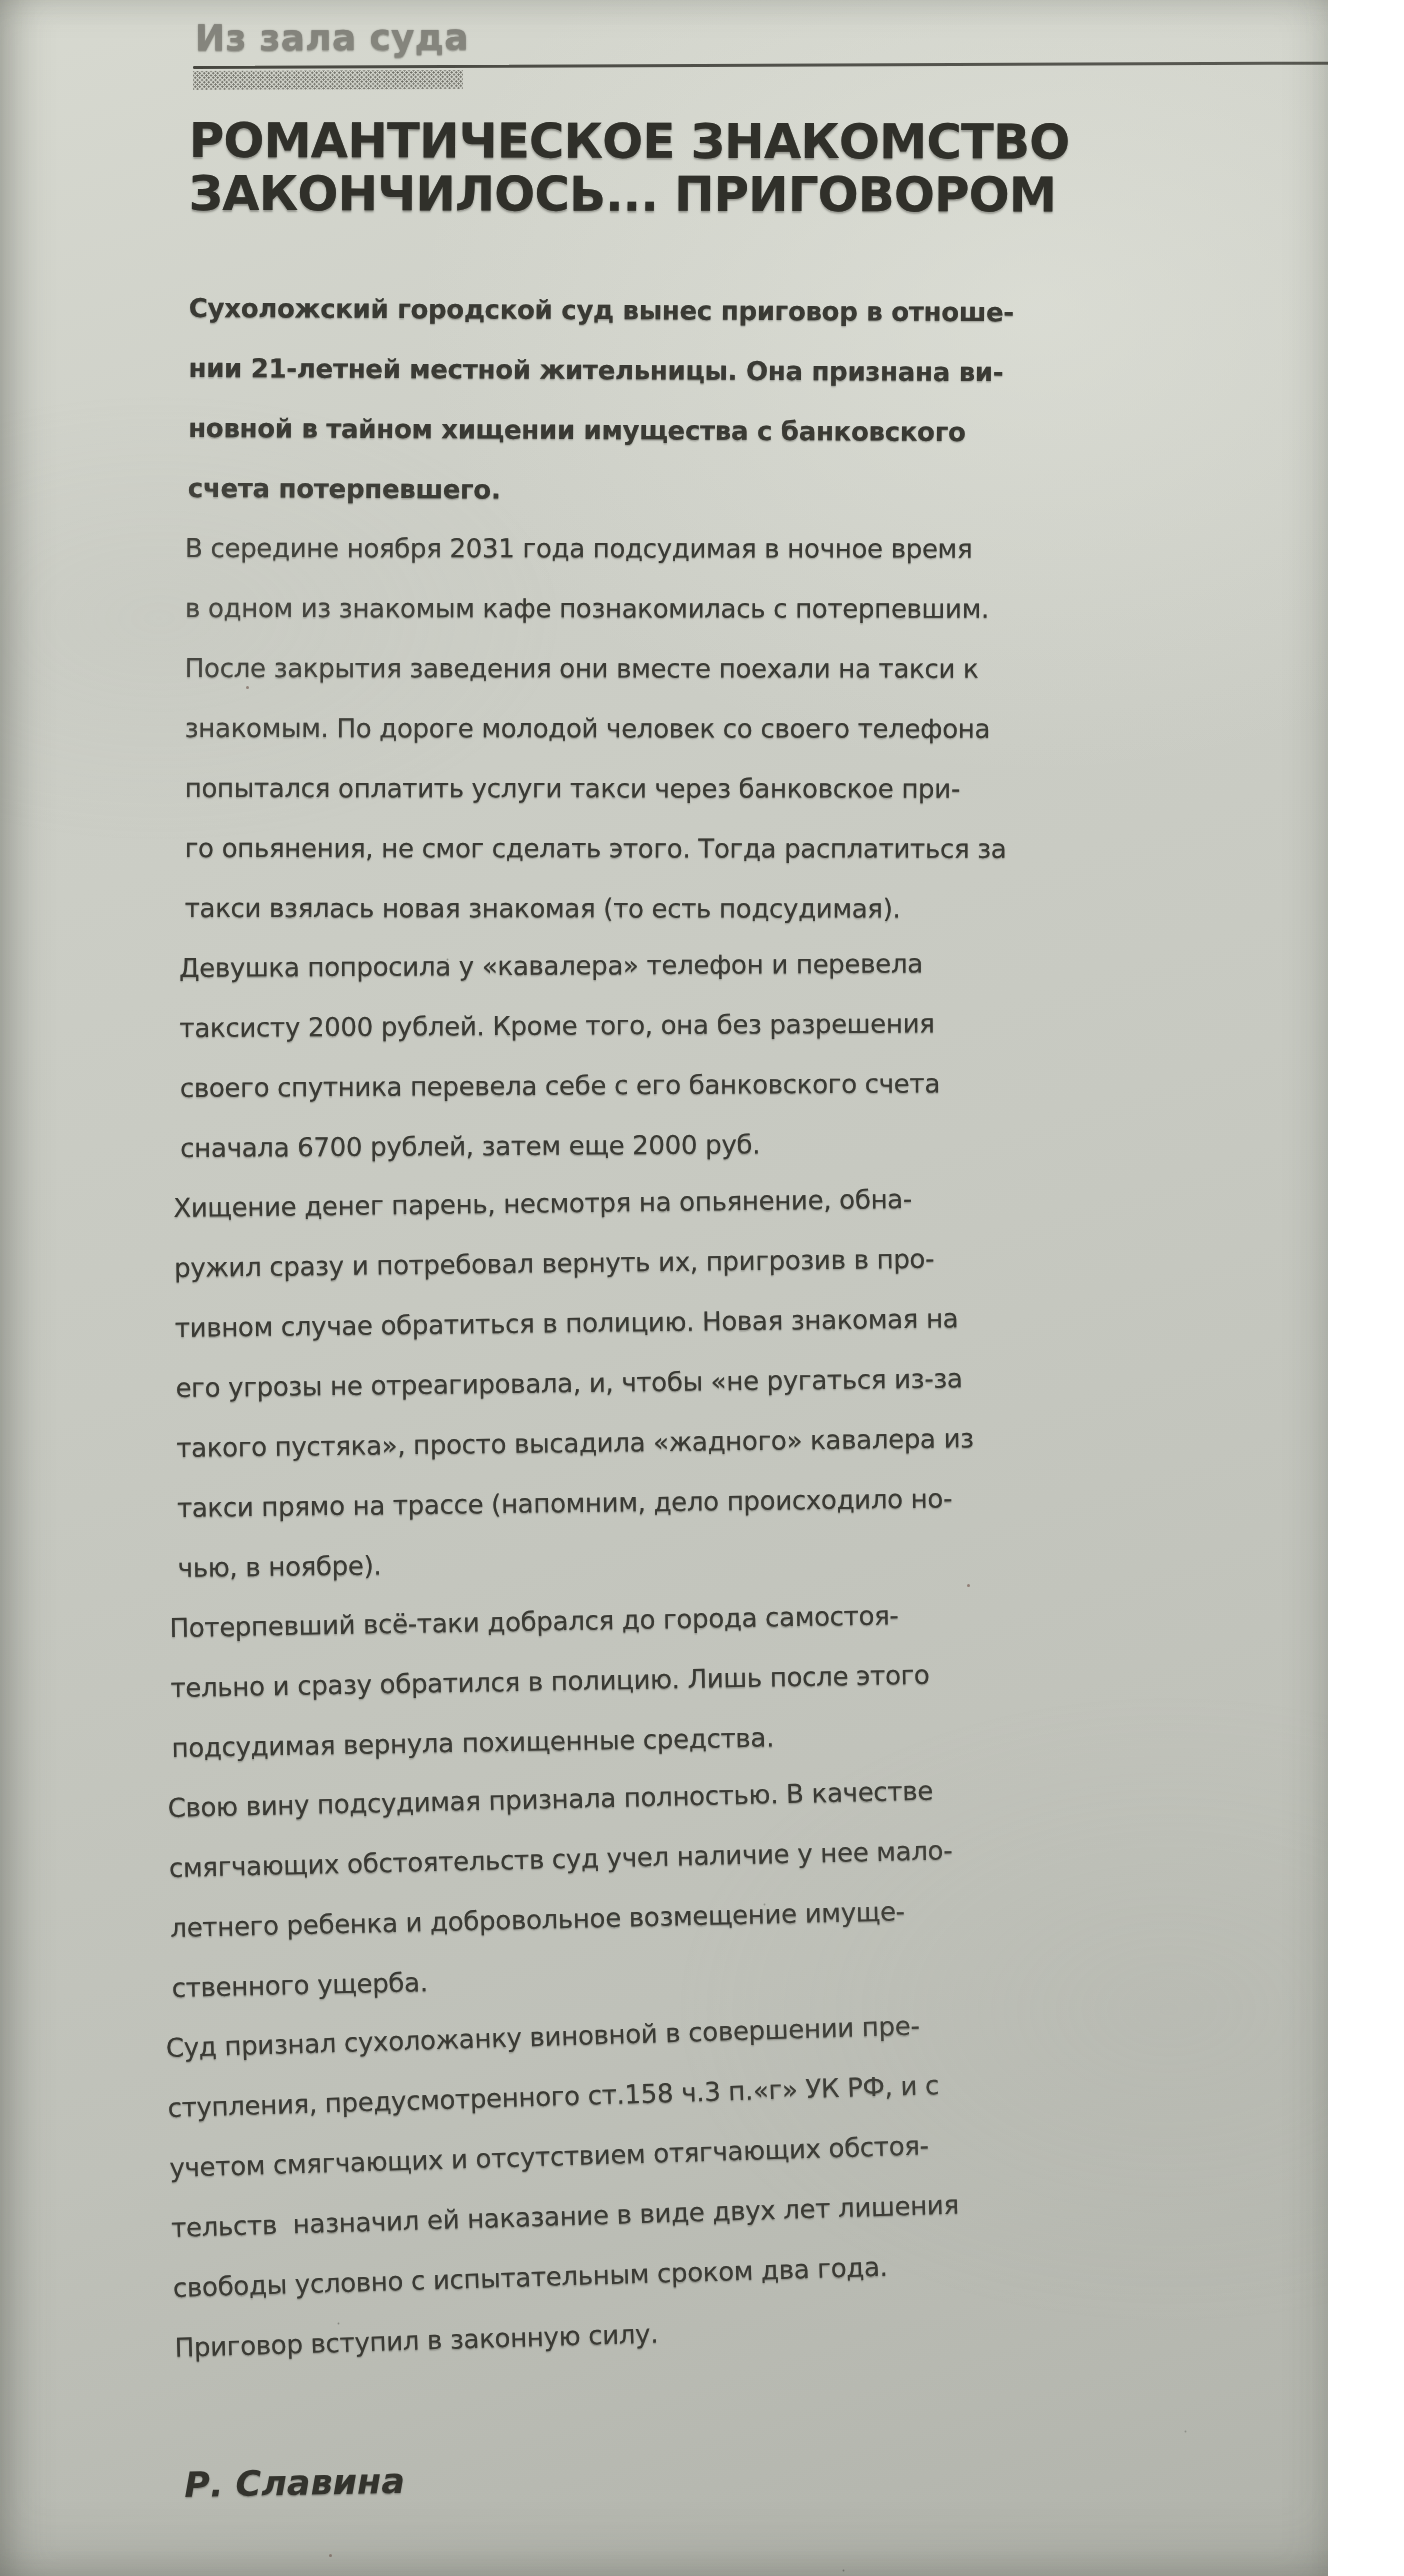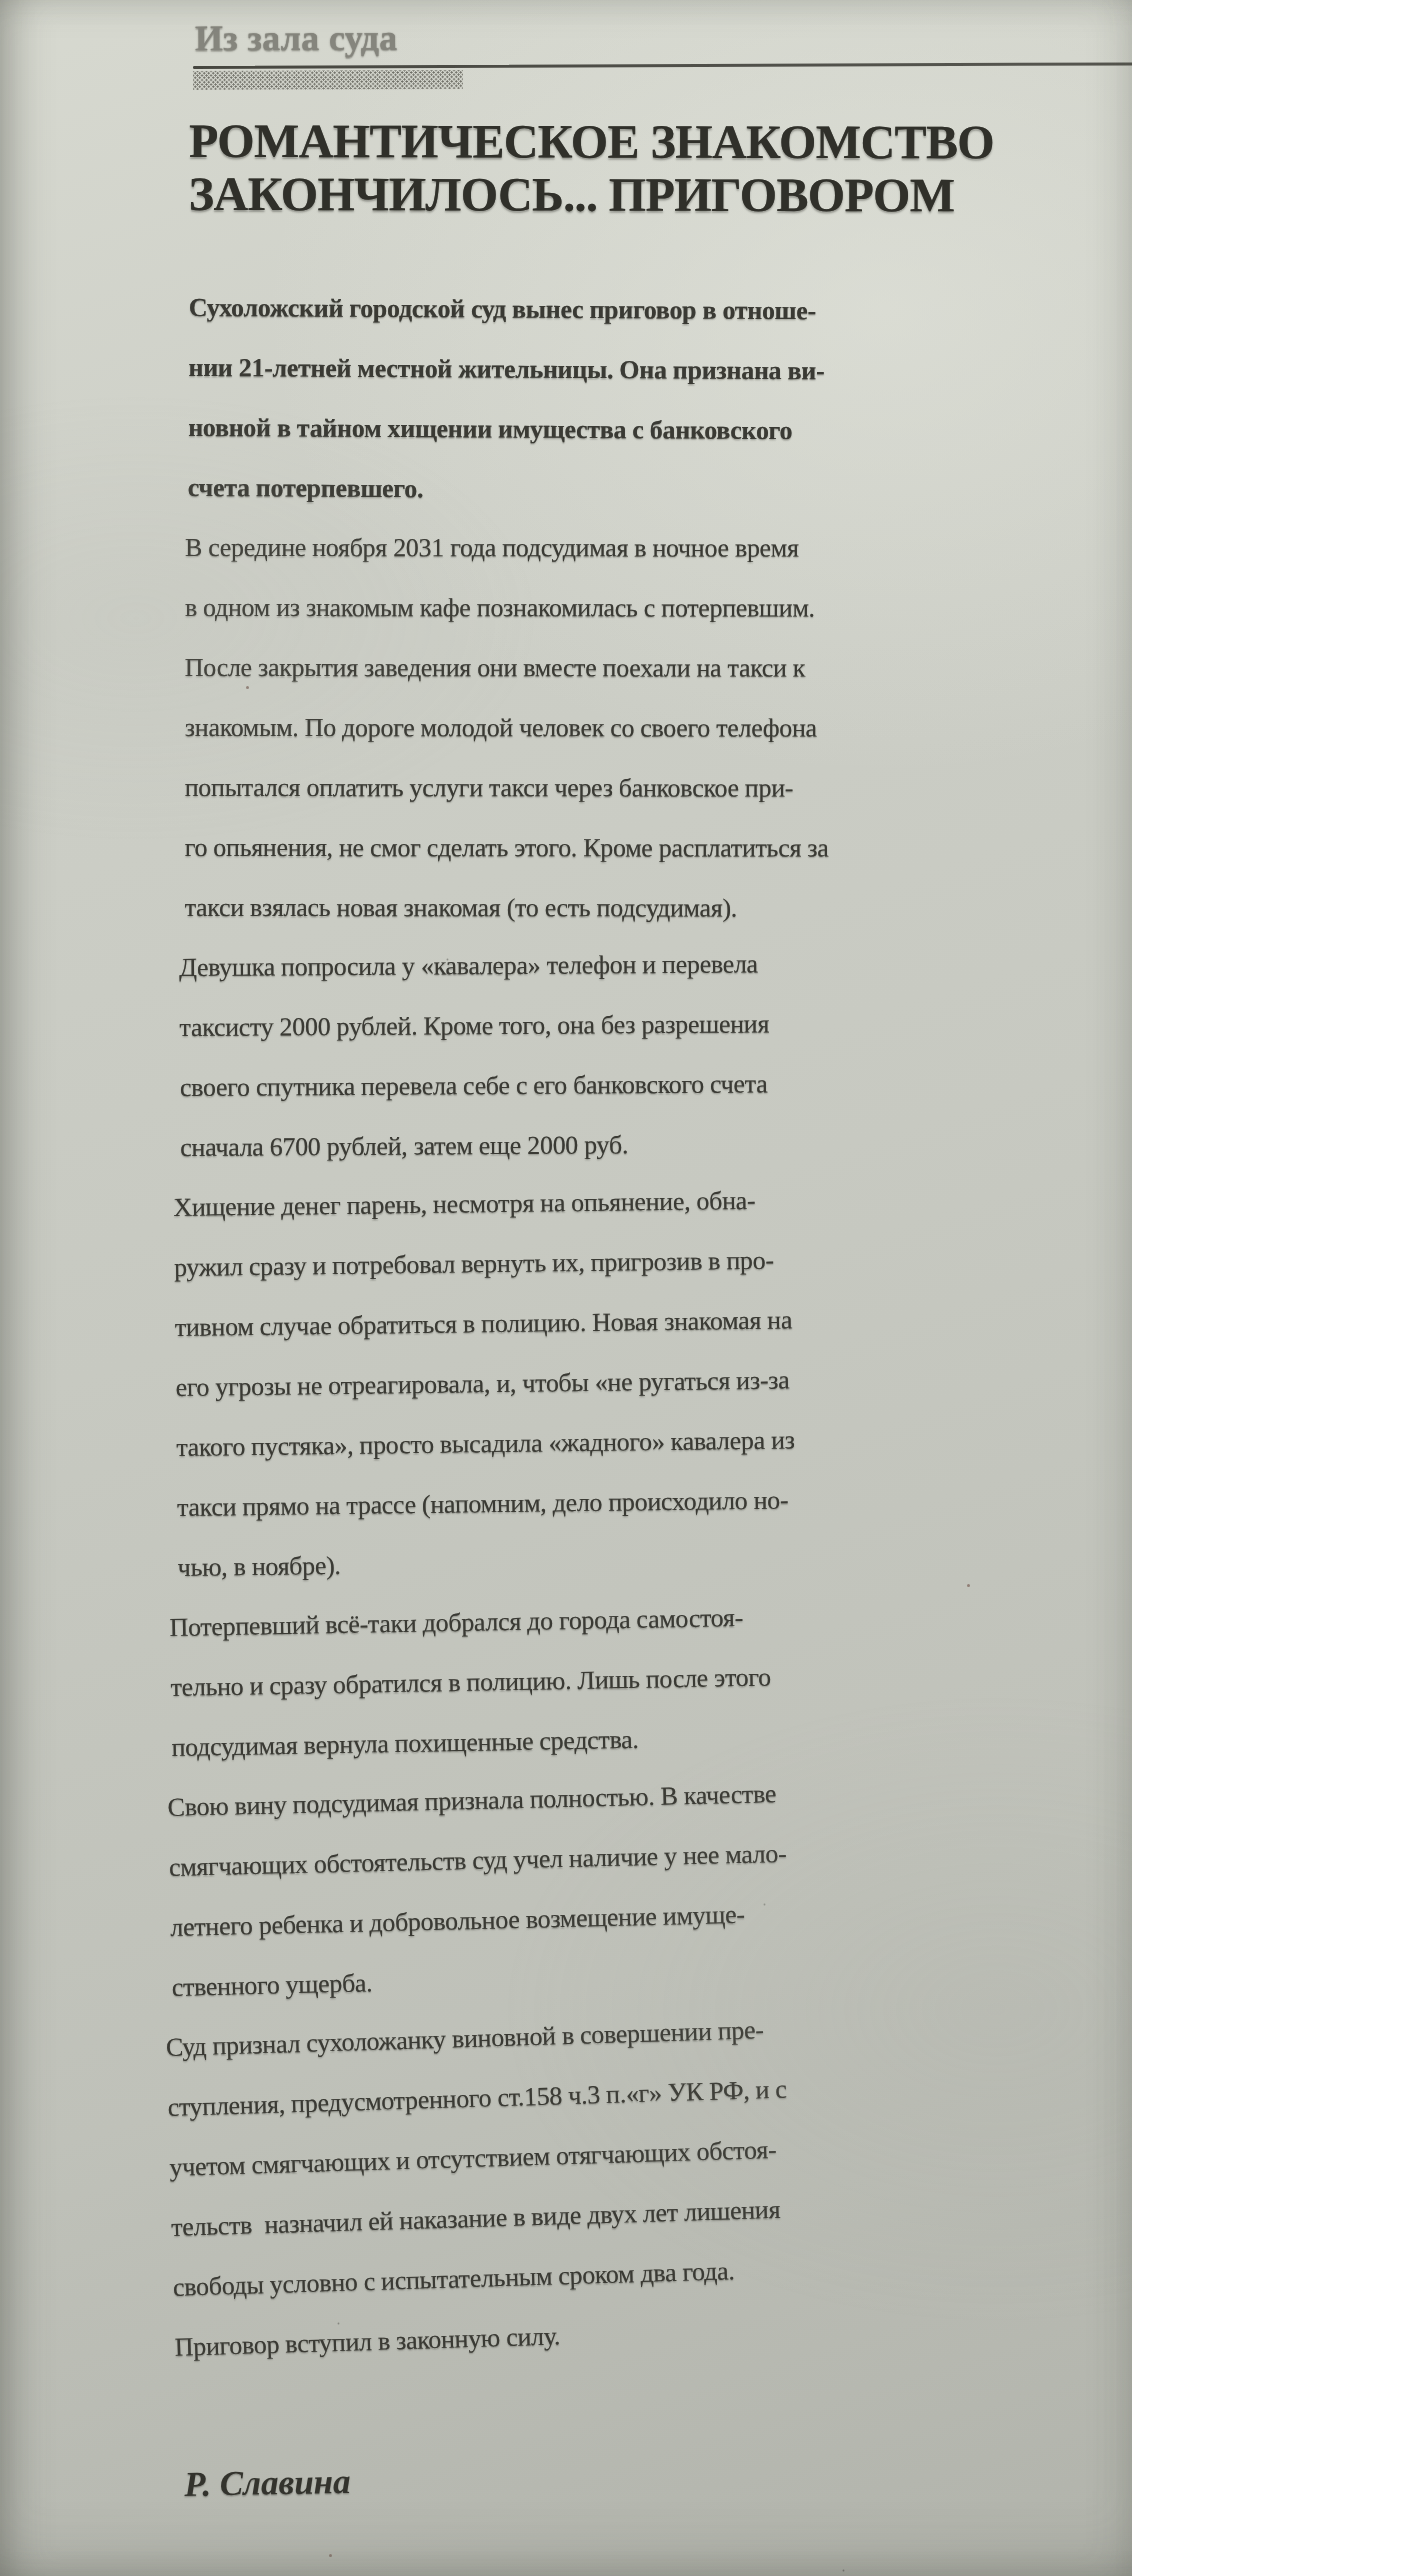--- a/index.html
+++ b/index.html
@@ -3,26 +3,25 @@
 <meta charset="utf-8">
 <style>
   html, body {
     margin: 0; padding: 0;
     width: 1404px; height: 2576px;
     overflow: hidden;
     font-family: "DejaVu Sans", sans-serif;
   }
   .photo {
     position: relative;
-    width: 1132px; height: 2576px;
+    width: 1328px; height: 2576px;
     background:
       radial-gradient(1035px 776px at 78% 12%, rgba(228,230,221,.55), rgba(228,230,221,0) 60%),
       linear-gradient(163deg, #d7d9d0 0%, #cdcfc7 22%, #c7c9c1 48%, #bfc1b9 74%, #b1b3ab 100%);
     overflow: hidden;
-    font-family: Liberation Serif, serif;
   }
   
   .vignette {
     position: absolute; inset: 0; pointer-events: none;
     box-shadow:
       inset 31px 0 45px -24.6px rgba(70,72,64,.42),
       inset -22px 0 52px -30px rgba(70,72,64,.28),
       inset 0 -39px 71px -39px rgba(70,72,64,.33),
       inset 0 22px 45px -31px rgba(96,98,90,.25);
   }
@@ -132,21 +131,21 @@
       <div class="line">новной в тайном хищении имущества с банковского</div>
       <div class="line">счета потерпевшего.</div>
     </div>
 
     <div class="para">
       <div class="line">В середине ноября 2031 года подсудимая в ночное время</div>
       <div class="line">в одном из знакомым кафе познакомилась с потерпевшим.</div>
       <div class="line">После закрытия заведения они вместе поехали на такси к</div>
       <div class="line">знакомым. По дороге молодой человек со своего телефона</div>
       <div class="line">попытался оплатить услуги такси через банковское при-</div>
-      <div class="line">го опьянения, не смог сделать этого. Кроме расплатиться за</div>
+      <div class="line">го опьянения, не смог сделать этого. Тогда расплатиться за</div>
       <div class="line">такси взялась новая знакомая (то есть подсудимая).</div>
     </div>
 
     <div class="para">
       <div class="line">Девушка попросила у «кавалера» телефон и перевела</div>
       <div class="line">таксисту 2000 рублей. Кроме того, она без разрешения</div>
       <div class="line">своего спутника перевела себе с его банковского счета</div>
       <div class="line">сначала 6700 рублей, затем еще 2000 руб.</div>
     </div>
 

